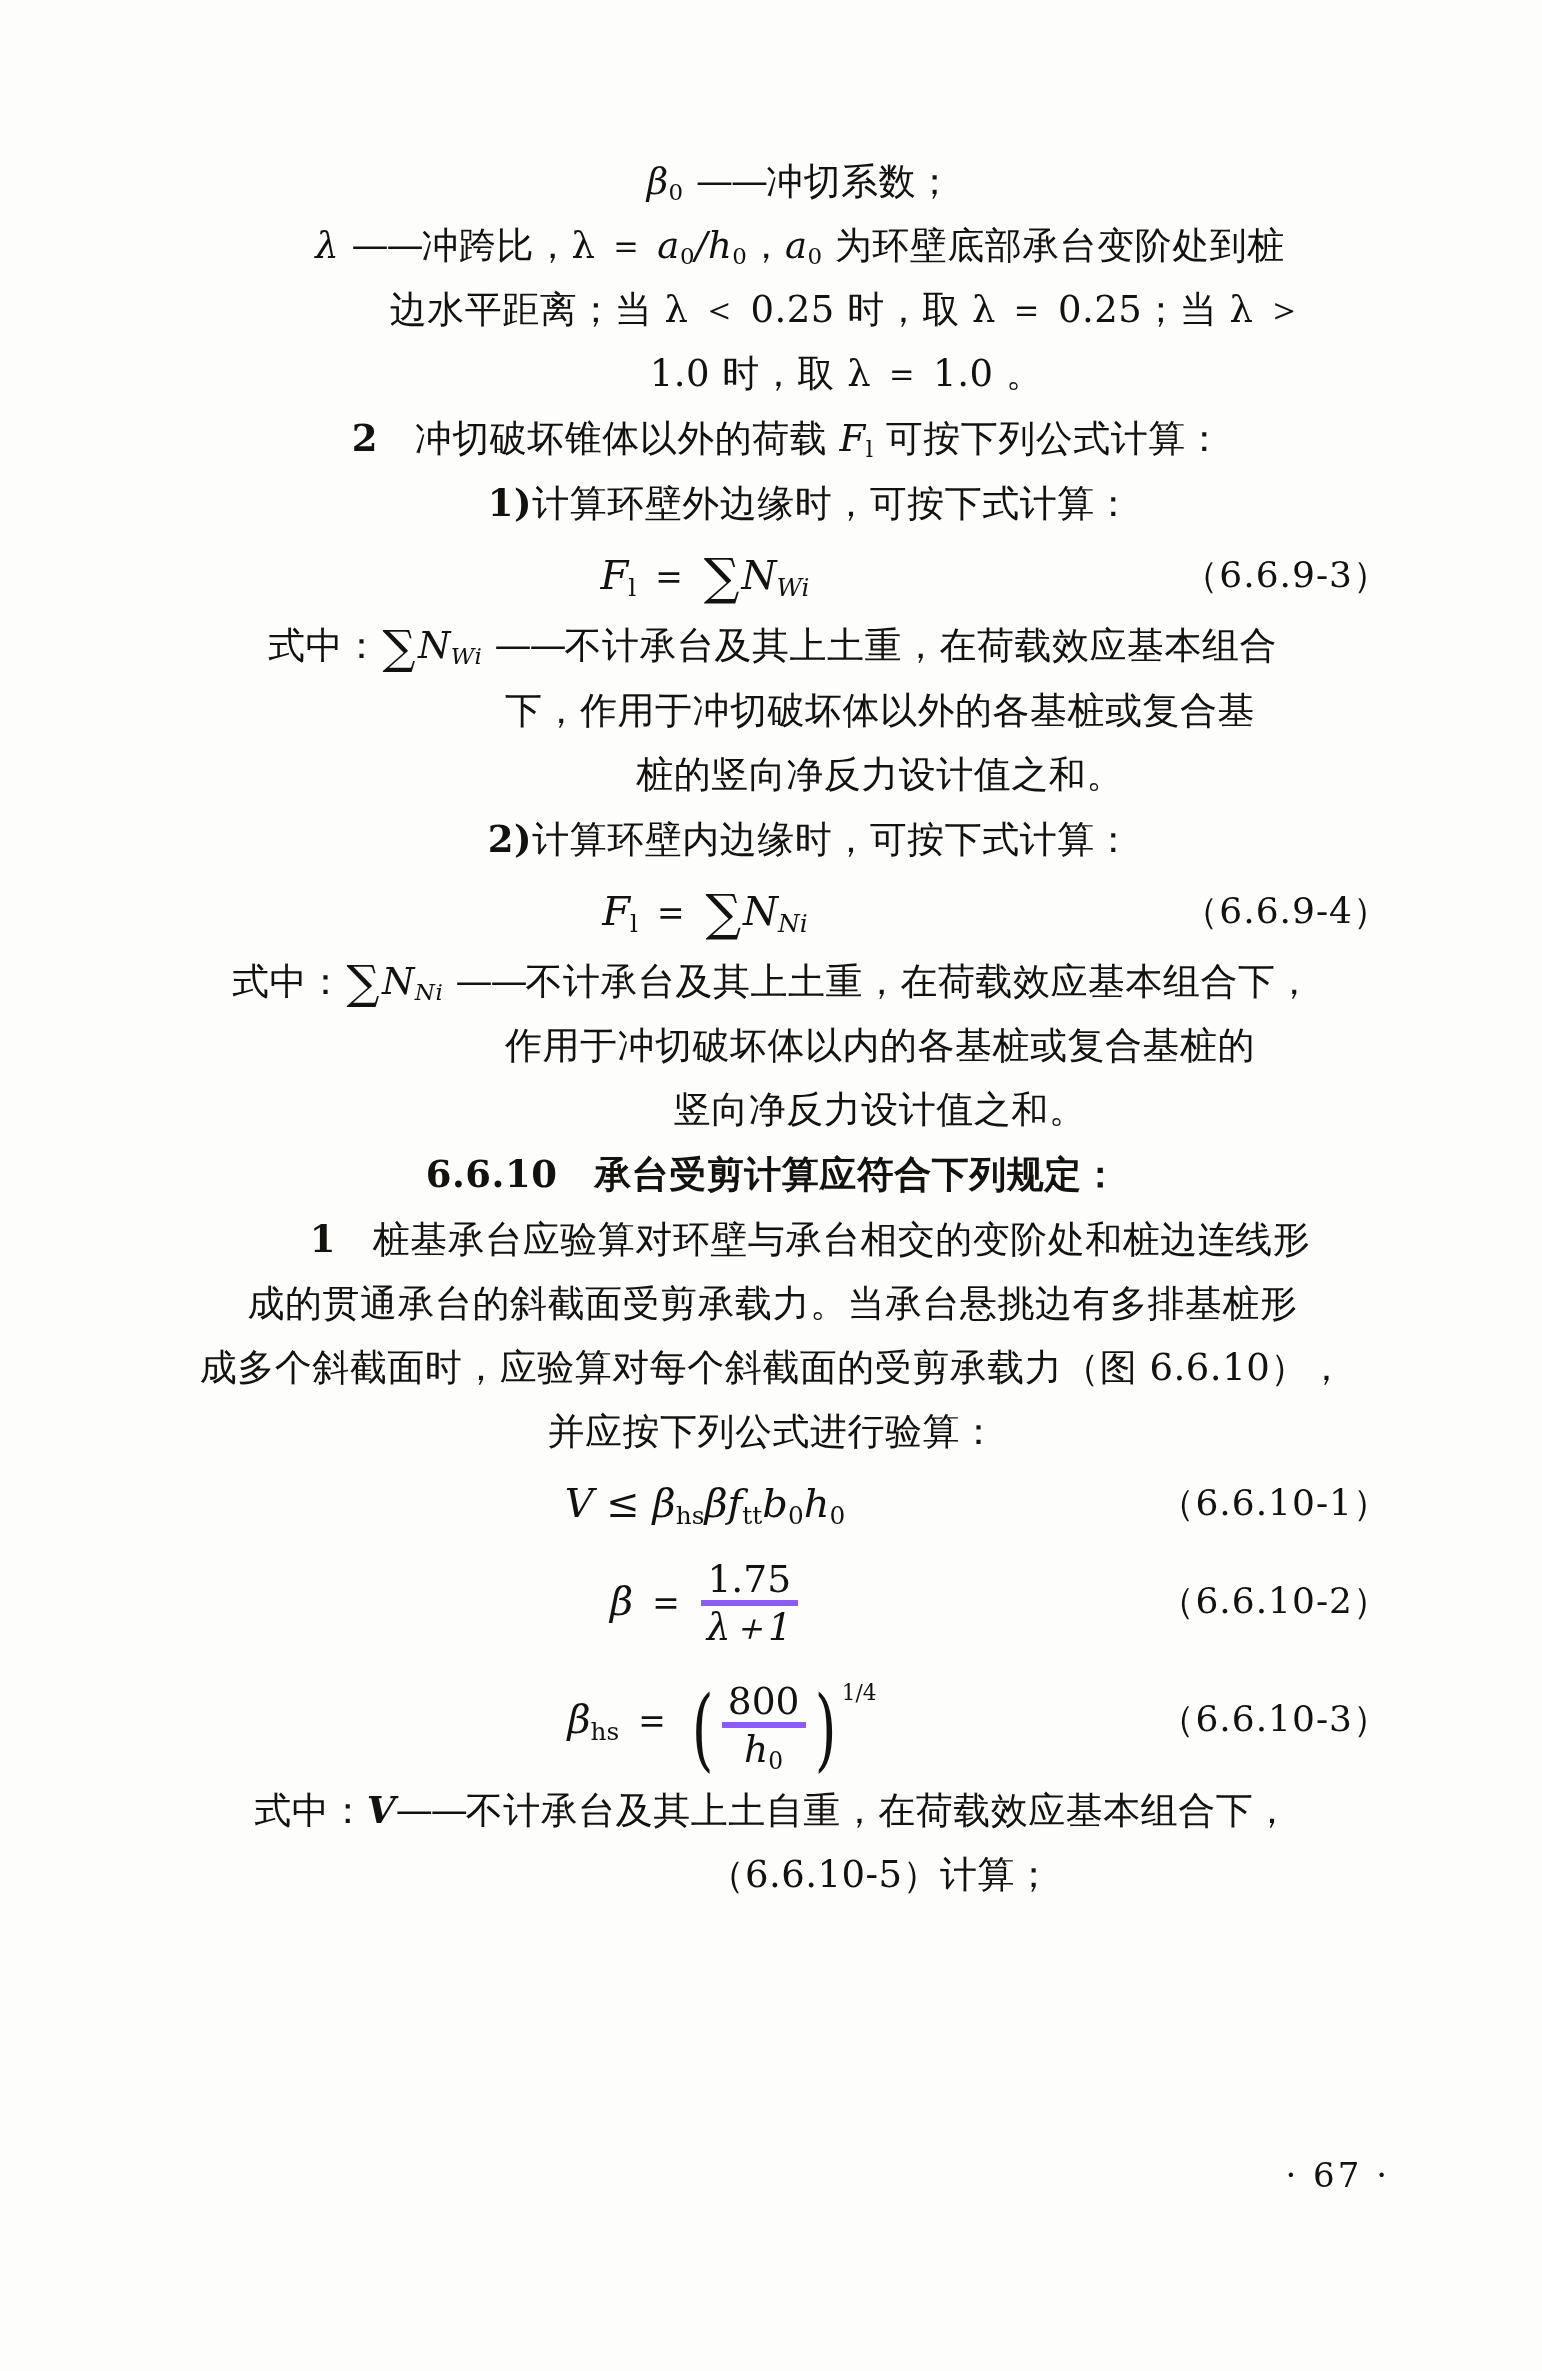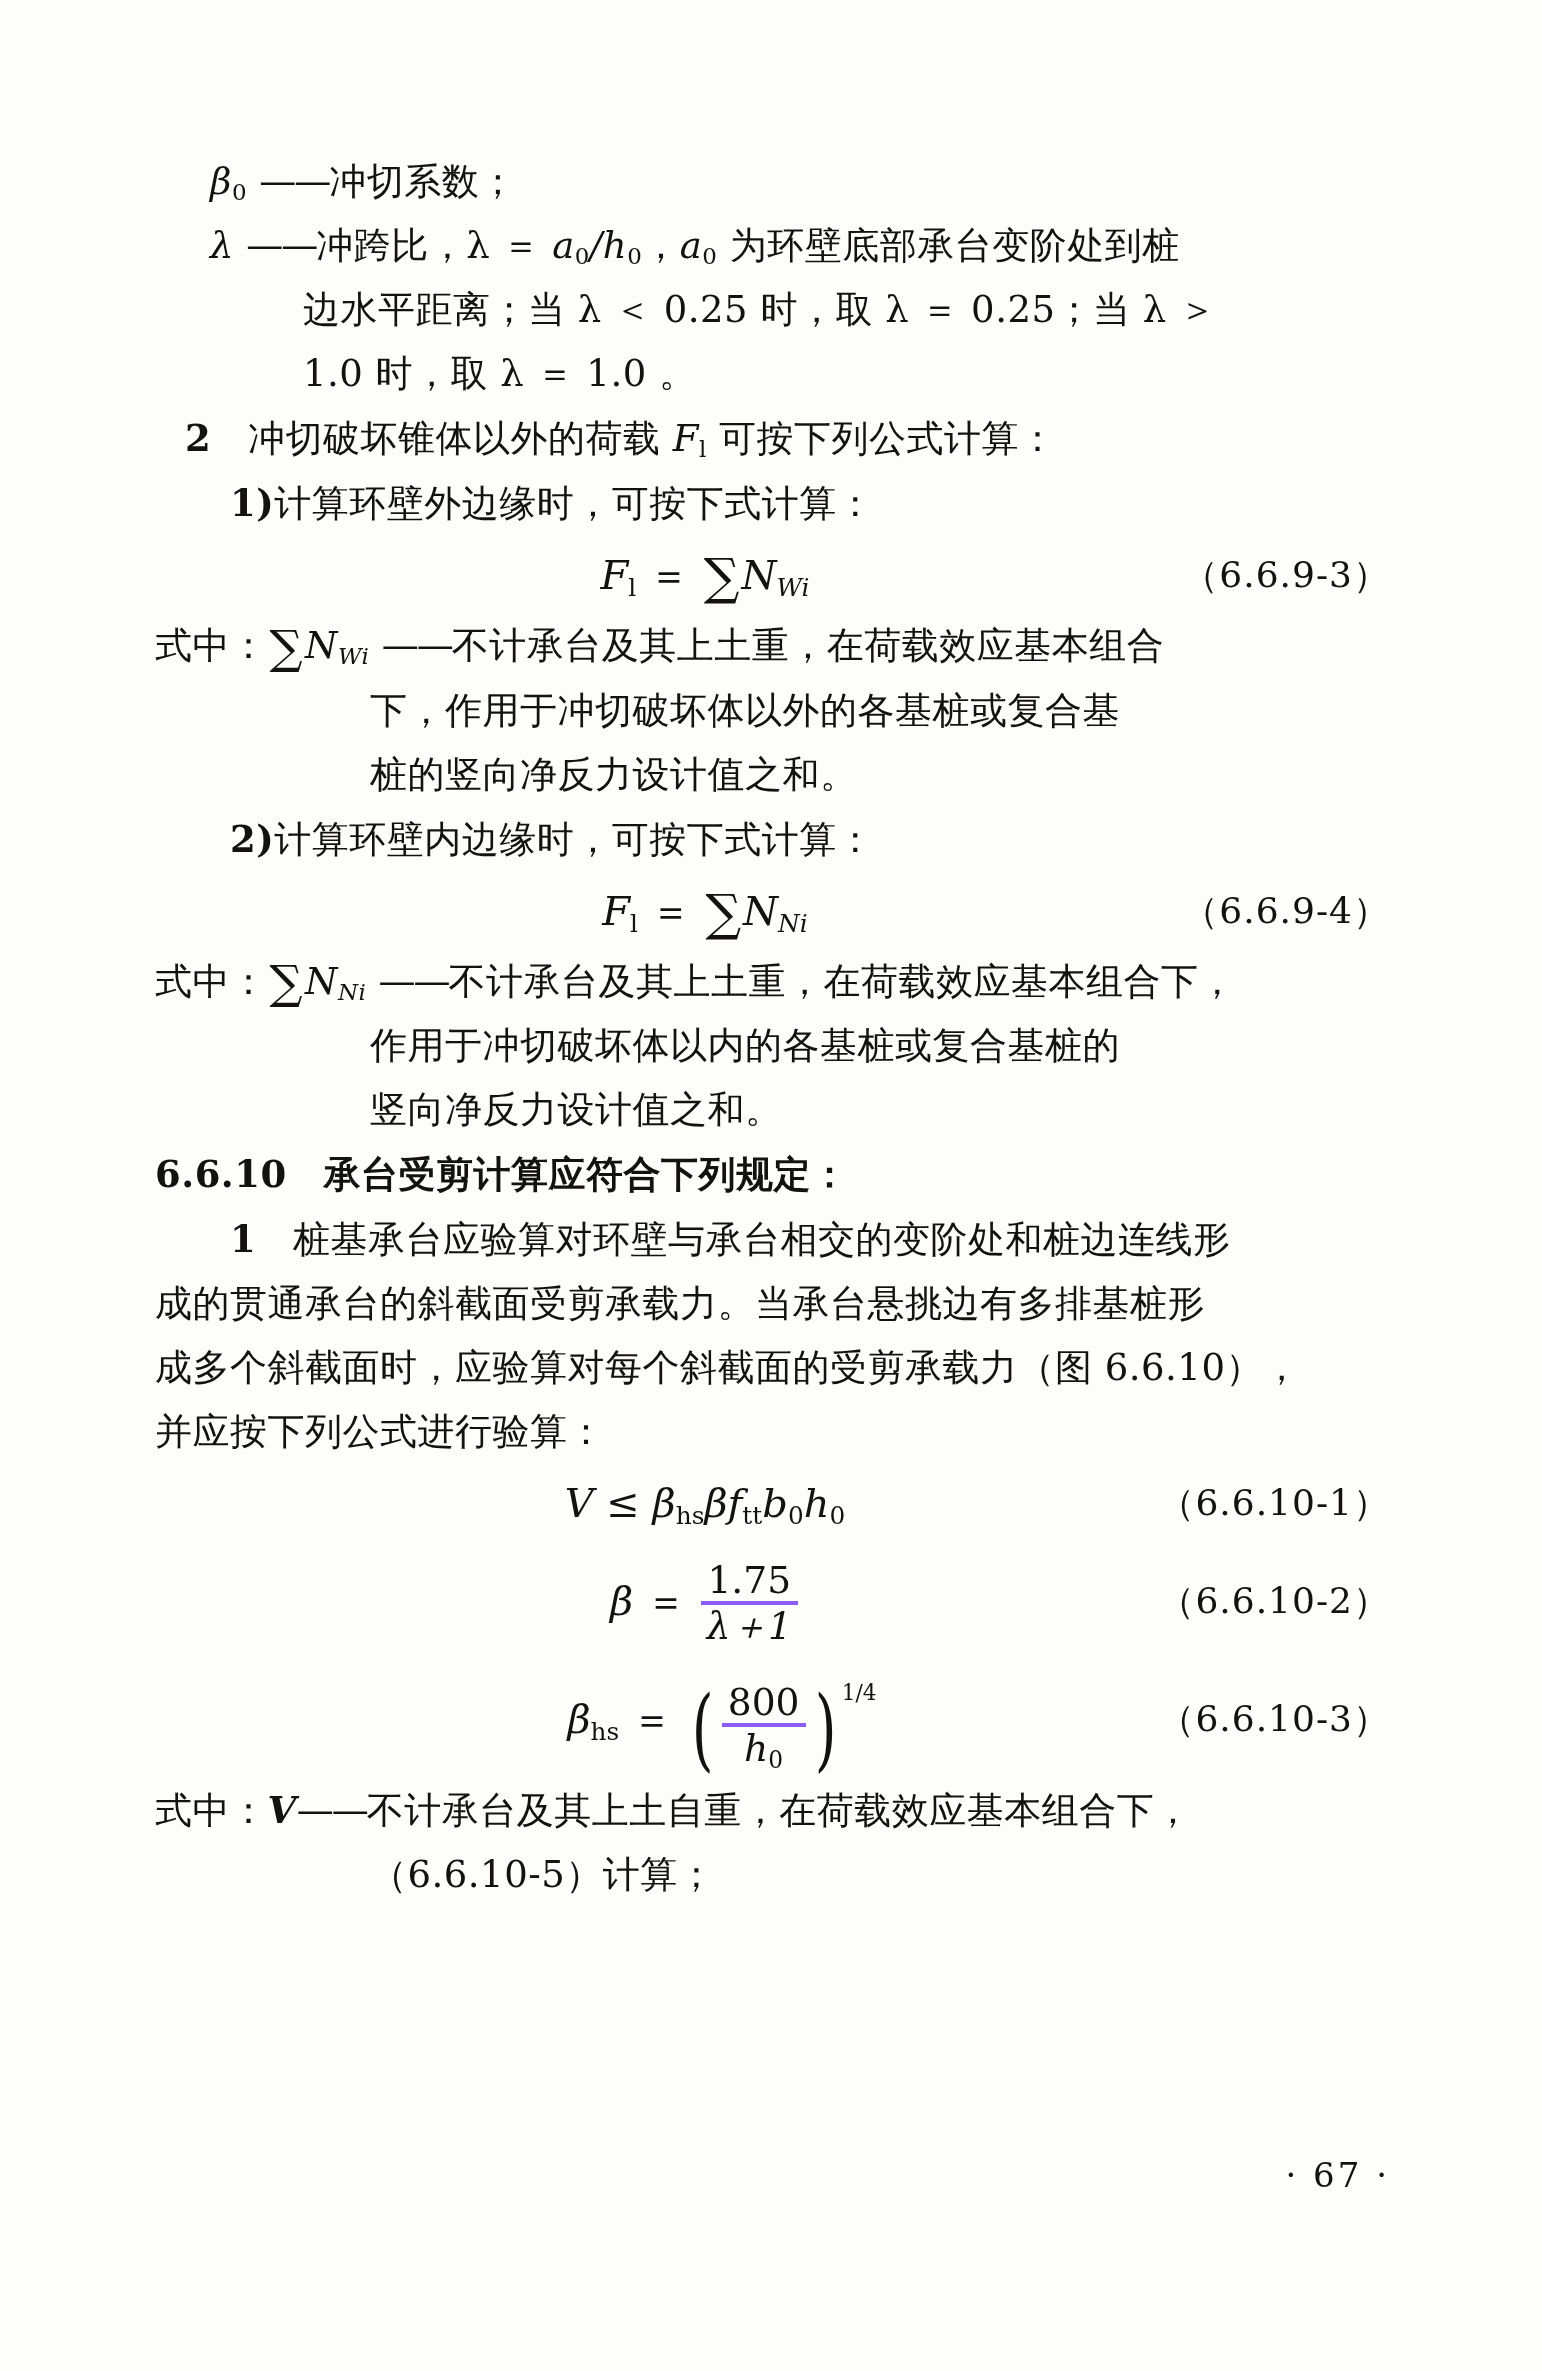--- a/index.html
+++ b/index.html
@@ -27,20 +27,21 @@
     top: 150px;
     width: 1235px;
   }
 
   
   .line {
     font-size: 37px;
     line-height: 64px;
     letter-spacing: 0.5px;
     white-space: nowrap;
+    text-align: center;
   }
   .ind-def   { padding-left: 55px; }   
   .ind-cont  { padding-left: 148px; }  
   .ind-item  { padding-left: 30px; }   
   .ind-sub   { padding-left: 75px; }   
   .ind-shi   { padding-left: 0px; }    
   .ind-shi2  { padding-left: 215px; }  
   .ind-sec   { padding-left: 0px; }
   .ind-first { padding-left: 75px; }
 
@@ -94,21 +95,21 @@
   .frac {
     display: inline-block;
     vertical-align: middle;
     font-size: 0.94em;
     line-height: 1.12;
     margin: 0 2px;
     position: relative;
     top: -2px;
   }
   .frac .num { display: block; padding: 0 6px; }
-  .frac .den { display: block; padding: 0 6px; border-top: 4px solid #8b5cf6; }
+  .frac .den { display: block; padding: 0 6px; border-top: 6px solid #8b5cf6; }
 
   
   .bigparen {
     display: inline-block;
     vertical-align: middle;
     font-size: 2.25em;
     font-weight: 300;
     line-height: 0.62;
     position: relative;
     top: 2px;

